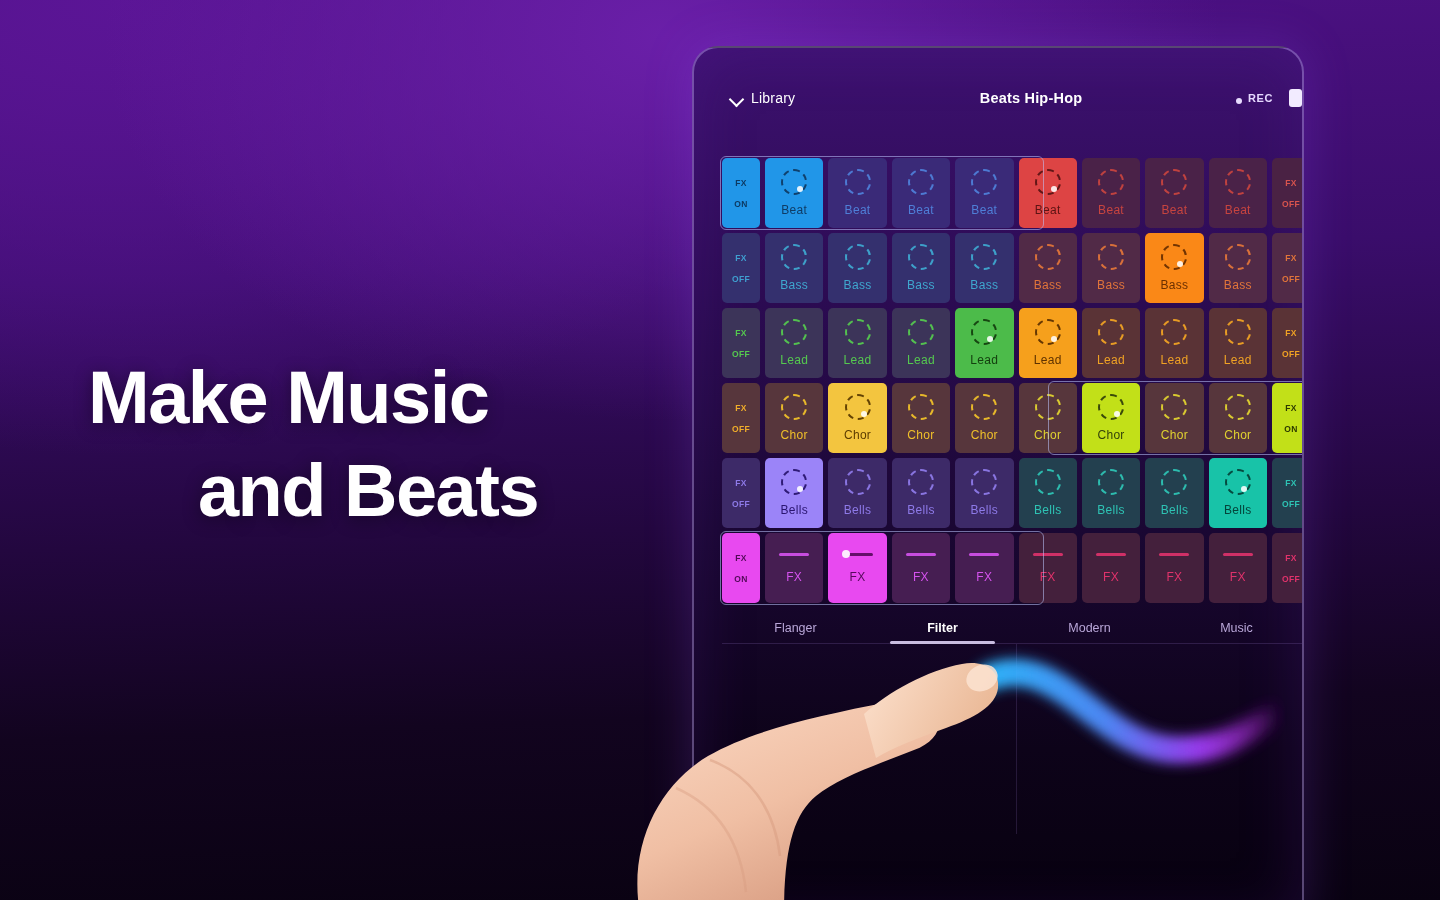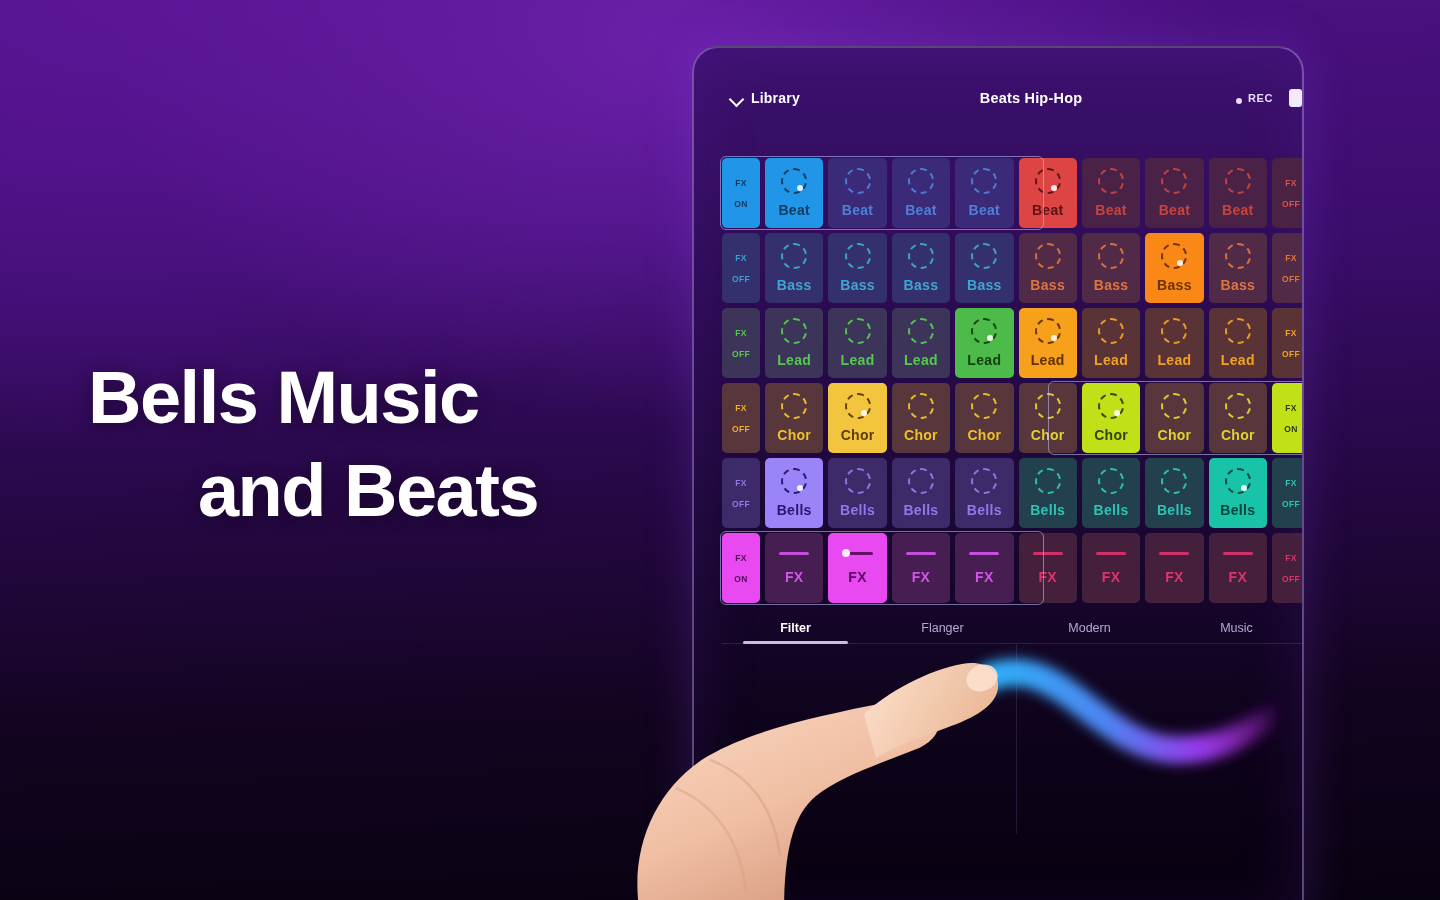--- a/index.html
+++ b/index.html
@@ -42,21 +42,21 @@
     position:absolute; left:36px; top:32px; width:572px; height:36px;
     display:flex; align-items:center; color:#ffffff;
   }
   .hdr-left { display:flex; align-items:center; gap:8px; width:160px; }
   .chev { width:13px; height:13px; position:relative; flex:none; }
   .chev::before {
     content:""; position:absolute; left:1px; top:2px; width:9px; height:9px;
     border-right:2px solid #ffffff; border-bottom:2px solid #ffffff;
     transform:rotate(45deg);
   }
-  .hdr-lib { font-size:14px; font-weight:bold; letter-spacing:.2px; }
+  .hdr-lib { font-size:14px; font-weight:normal; letter-spacing:.2px; }
   .hdr-title {
     flex:1; text-align:center; font-size:14.5px; font-weight:bold; letter-spacing:.2px;
     margin-left:-30px;
   }
   .hdr-right { display:flex; align-items:center; gap:16px; width:100px; justify-content:flex-end; }
   .rec { display:flex; align-items:flex-end; gap:6px; }
   .rec-dot { width:6px; height:6px; border-radius:50%; background:#e8dcff; flex:none; }
   .rec-label { font-size:11px; font-weight:bold; color:#e6d9ff; letter-spacing:.6px; }
   .menu-sq { width:13px; height:18px; border-radius:3px; background:#f2ebff; }
 
@@ -87,21 +87,21 @@
   }
   .cell.lit .knob::after { opacity:.92; }
   .cell .slider {
     width:30px; height:3px; border-radius:2px; background:currentColor;
     margin-bottom:14px; position:relative; opacity:.9;
   }
   .cell.lit .slider::after {
     content:""; position:absolute; left:-1px; top:-2.5px;
     width:8px; height:8px; border-radius:50%; background:#fff;
   }
-  .cell .plabel { font-size:14px; font-weight:bold; letter-spacing:.3px; }
+  .cell .plabel { font-size:12px; font-weight:normal; letter-spacing:.3px; }
 
   
   .row { position:relative;justify-content:center; }
   .band {
     position:absolute; top:-2px; height:74px; border:1.5px solid rgba(190,200,255,.55);
     border-radius:6px; pointer-events:none;
   }
 
   
   .tabs {
@@ -126,21 +126,21 @@
   
   .swoosh { position:absolute; left:950px; top:600px; width:380px; height:220px; }
 
   
   .hand { position:absolute; left:588px; top:636px; width:420px; height:280px; }
 </style>
 </head>
 <body>
 
 <div class="headline">
-  <span>Bells Music</span>
+  <span>Make Music</span>
   <span class="l2">and Beats</span>
 </div>
 
 <div class="tablet">
   <div class="tablet-btn"></div>
   <div class="tablet-btn b2"></div>
 
   <div class="app-header">
     <div class="hdr-left">
       <span class="chev"></span>
@@ -408,25 +408,25 @@
         </div>
         <div class="cell fx" style="background: rgb(68, 32, 60); color: rgb(224, 50, 107);">
           <span>FX</span>
           <span>OFF</span>
         </div>
         <div class="band" style="left: -2px; width: 324px;"></div>
       </div>
     </div>
 
   <div class="tabs" id="tabs">
+      <div class="tab">
+        <span>Flanger</span>
+      </div>
       <div class="tab active">
         <span>Filter</span>
-      </div>
-      <div class="tab">
-        <span>Flanger</span>
       </div>
       <div class="tab">
         <span>Modern</span>
       </div>
       <div class="tab">
         <span>Music</span>
       </div>
     </div>
   <div class="panel-divider"></div>
 </div>

